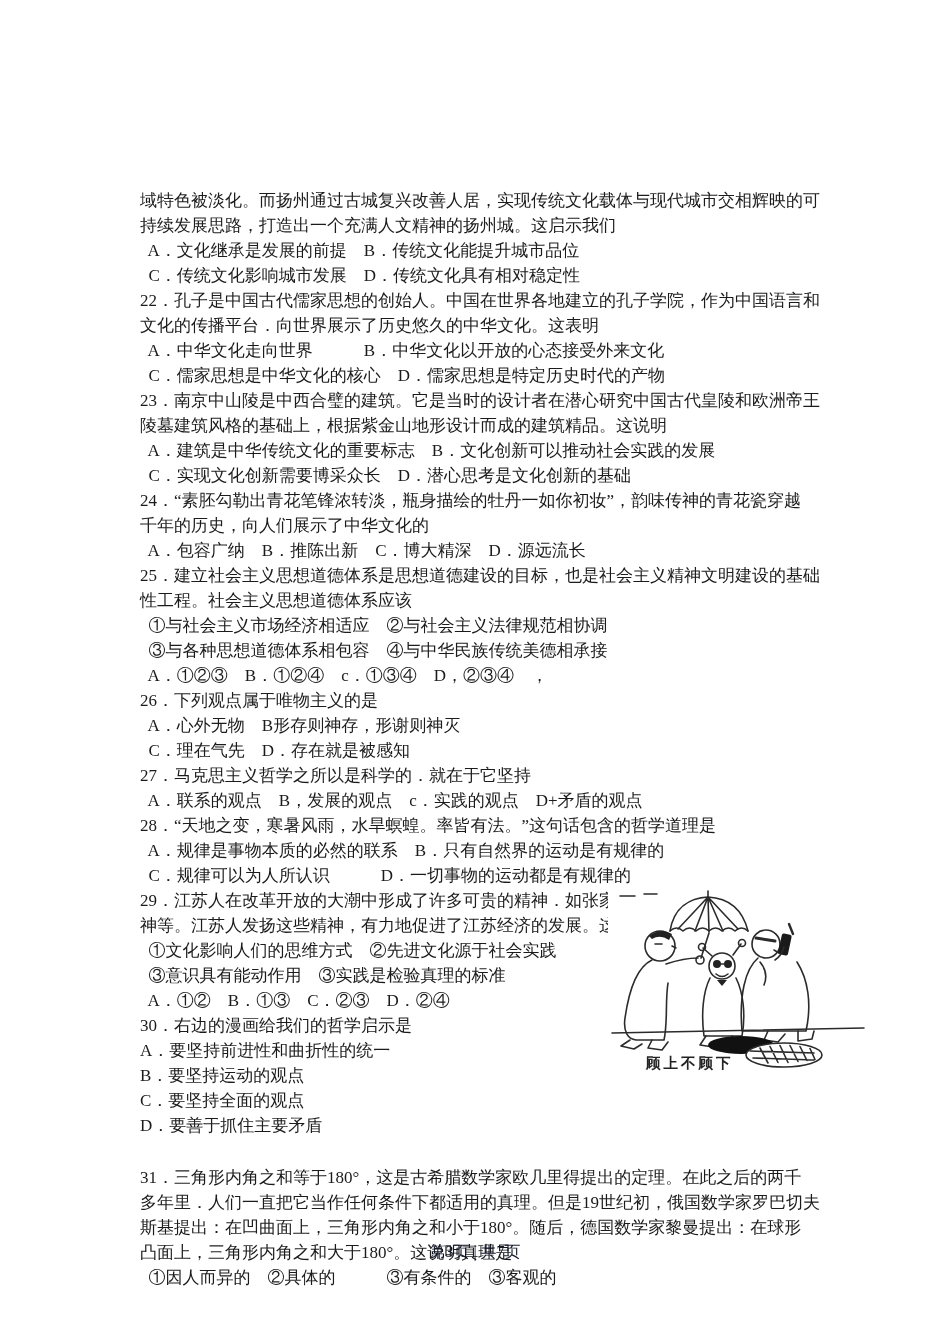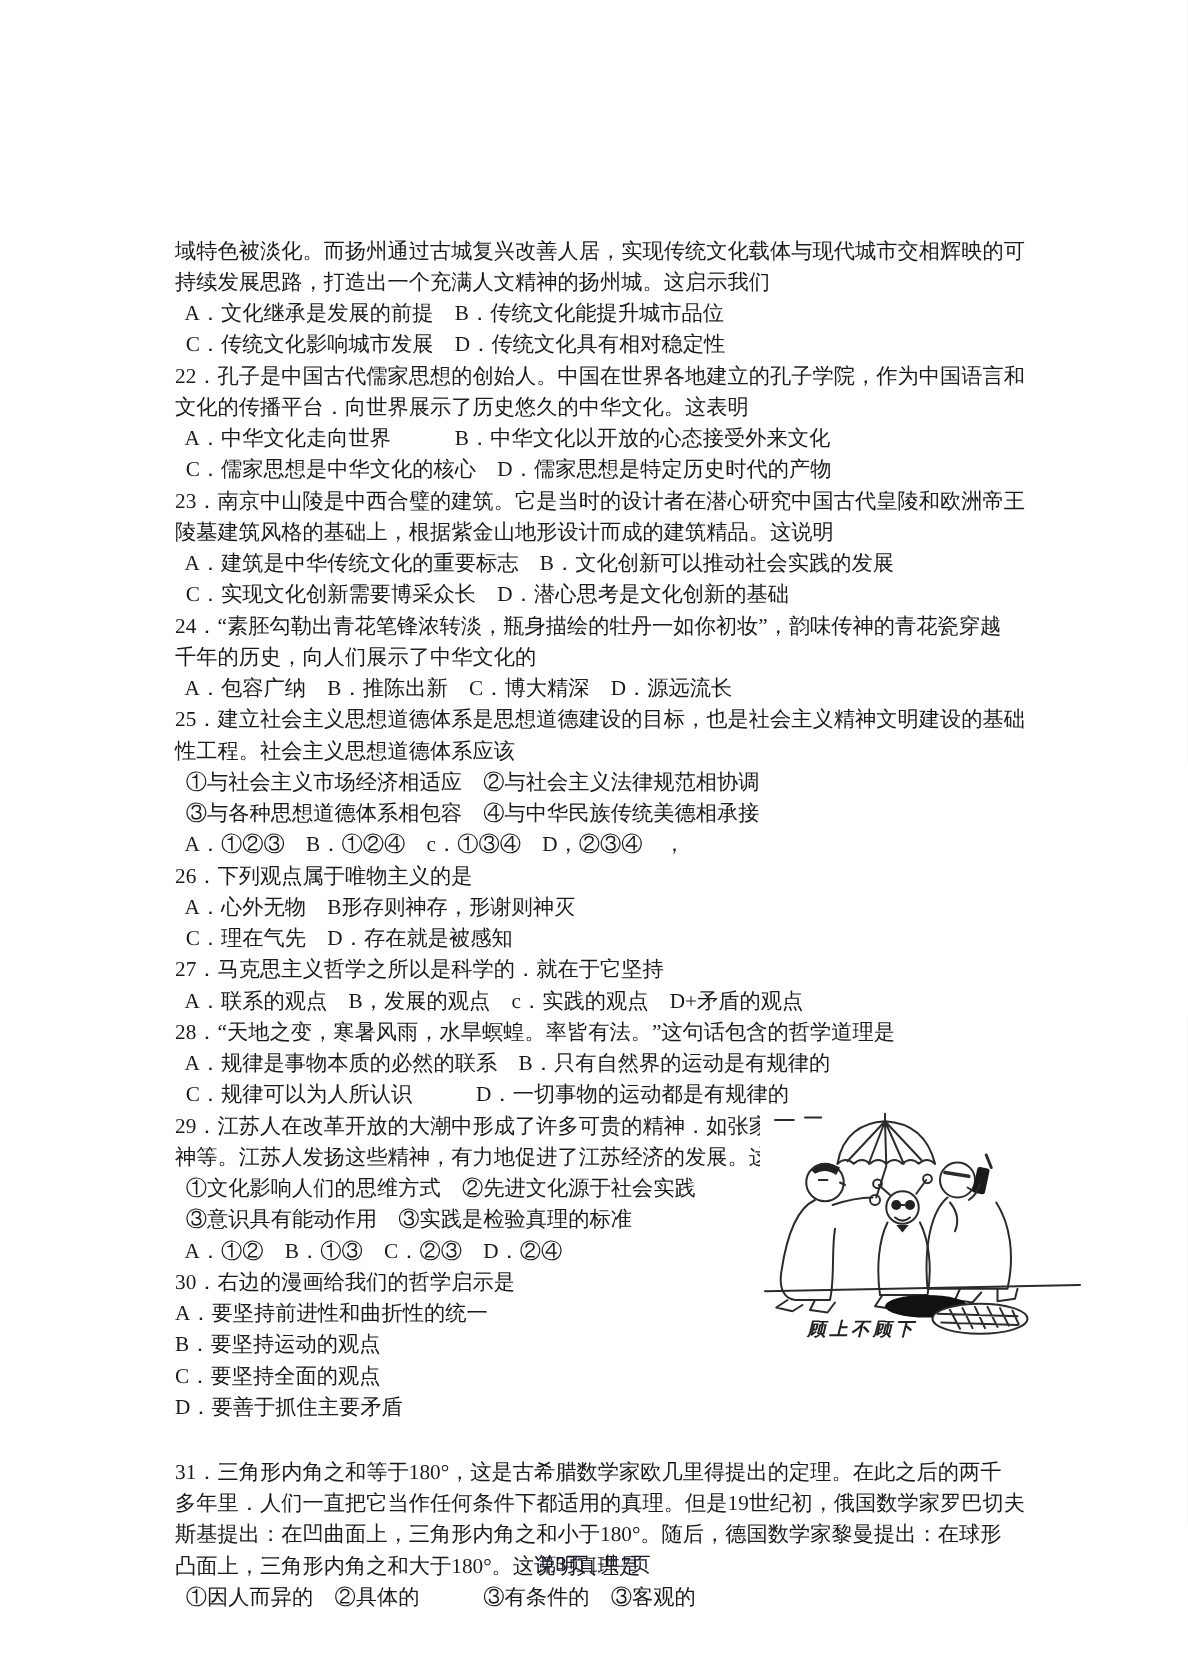--- a/index.html
+++ b/index.html
@@ -15,21 +15,21 @@
   }
   .line { height:25px; }
   .cartoon {
     position:absolute; left:608px; top:884px; width:268px; height:195px;
     background:#ffffff;
   }
   .cartoon svg { position:absolute; left:0; top:0; }
   .cartoon-caption {
     position:absolute; left:38px; top:170px; width:130px;
     font-size:14.5px; font-weight:700; letter-spacing:3px;
-    color:#222; white-space:pre;font-style:italic;
+    color:#222; white-space:pre;
   }
   .footer {
     position:absolute; left:0; top:1242px; width:950px;
     text-align:center; font-size:16px; color:#0f172a;
   }
 </style>
 </head>
 <body>
 
 <div class="page">

